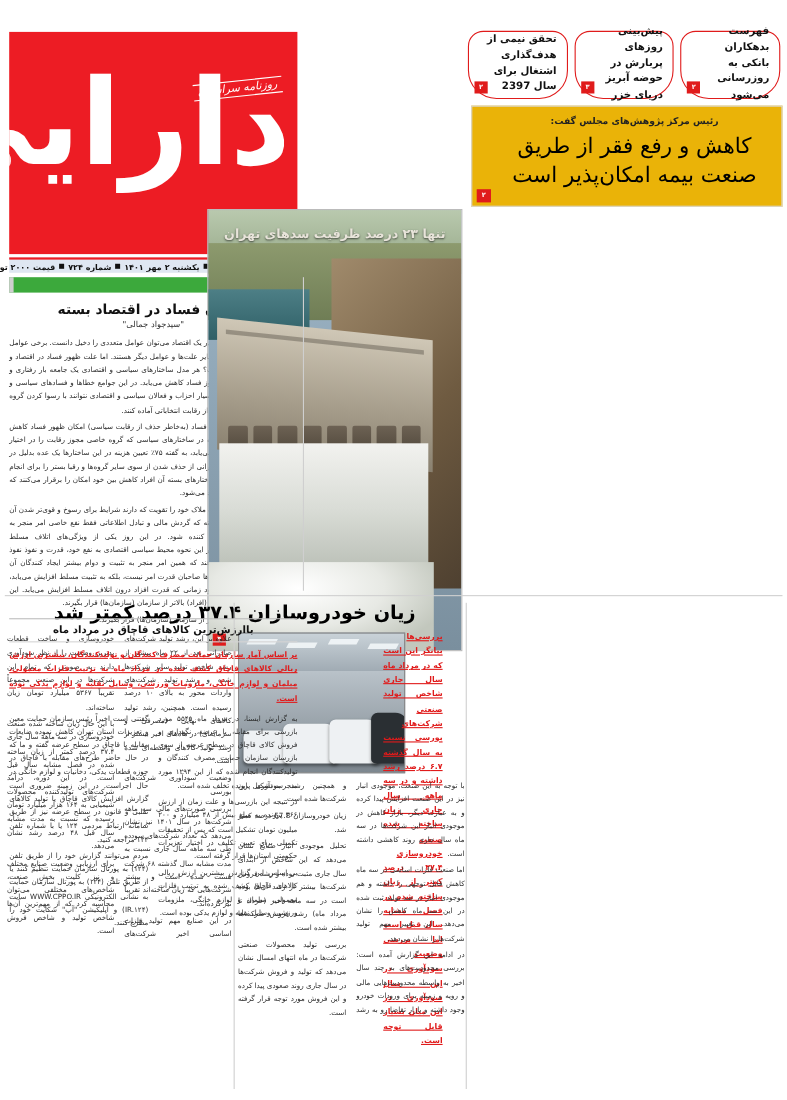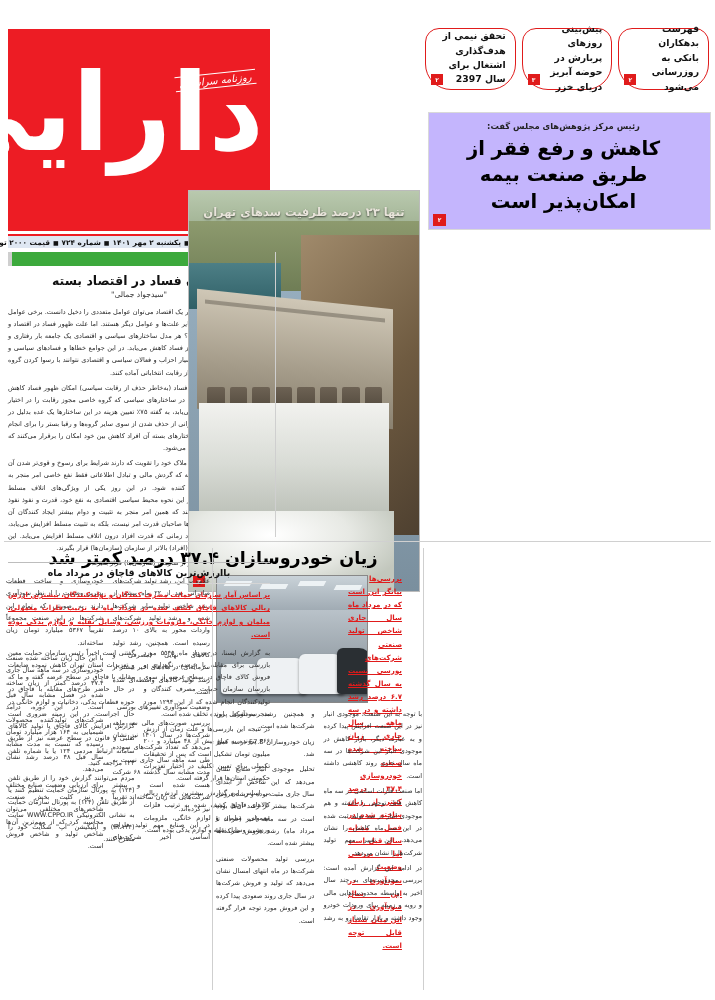--- a/index.html
+++ b/index.html
@@ -45,32 +45,32 @@
     position:absolute; bottom:4px; left:5px;
     width:12px; height:11px;
     background:#e01b1b; color:#fff;
     font-size:6px; line-height:11px; text-align:center;
     font-weight:bold;
   }
 
   
   .lead-box{
     position:absolute;
-    top:112px; right:4px; left:428px;
+    top:96px; right:4px; left:428px;
     border:1px solid #d9d9d9;
-    background:#c4b5fd;
-    padding:8px 26px 14px 14px;
+    background:#eab308;
+    padding:8px 0 14px 14px;
     min-height:62px;
   }
   .lead-kicker{
     font-size:8.4px; font-weight:bold; color:#222;
     text-align:center; margin-bottom:5px; letter-spacing:0;
   }
   .lead-title{
-    font-size:19.5px; font-weight:bold; color:#000;
+    font-size:19.5px; font-weight:normal; color:#000;
     text-align:center; line-height:1.35;
   }
   .lead-num{
     position:absolute; bottom:3px; left:4px;
     width:13px; height:12px;
     background:#e01b1b; color:#fff;
     font-size:6px; line-height:12px; text-align:center; font-weight:bold;
   }
 
   
@@ -410,21 +410,21 @@
       <div class="car car-dark" style="left:120px;width:34px;height:46px;"></div>
     </div>
   </div>
 
   <div class="lead-red">
     <span>بررسی‌ها بیانگر این است که در مرداد ماه سال جاری شاخص تولید صنعتی شرکت‌های بورسی نسبت به سال گذشته ۶.۷ درصد رشد داشته و در سه ماهه سال جاری زیان ساخته شده صنعت خودروسازی ۳۷.۴ درصد کمتر از زیان ساخته شده در فصل مشابه سال قبل است اما بررسی وضعیت سودآوری در این سال سودآوری در این میان بسیار قابل توجه است.</span>
   </div>
 
   <div class="col-left">
     <p>علاوه بر این، رشد تولید شرکت‌های صادراتی بعد از ۲۲ ماه بیشتر از رشد شاخص تولید سایر شرکت‌ها شده و رشد تولید شرکت‌های واردات محور به بالای ۱۰ درصد رسیده است. همچنین، رشد تولید کالاهای نهایی (مصرفی و سرمایه‌ای) در ماه‌های اخیر بیشتر از رشد تولید کالاهای واسطه‌ای شده است.</p>
-    <p>وضعیت سودآوری تغییر‌های بورسی</p>
+    <p>وضعیت سودآوری شرکت‌های بورسی</p>
     <p>بررسی صورت‌های مالی سه ماهه شرکت‌ها در سال ۱۴۰۱ نیز نشان می‌دهد که تعداد شرکت‌های سودده طی سه ماهه سال جاری نسبت به مدت مشابه سال گذشته ۶۸ شرکت هست شده است و بیشتر شرکت‌هایی که زیان ساخته‌اند تقریباً نیز کرده‌اند.</p>
     <p>در این صنایع مهم تولید فلزات اساسی اخیر شرکت‌های خودروسازی و ساخت قطعات بدترین وضعیت را از نظر سودآوری دارند به صورتی که تمام این شرکت‌ها در این صنعت مجموعاً تقریباً ۵۳۶۷ میلیارد تومان زیان ساخته‌اند.</p>
     <p>با این حال زیان ساخته شده صنعت خودروسازی در سه ماهه سال جاری ۳۷.۴ درصد کمتر از زیان ساخته شده در فصل مشابه سال قبل است. در این دوره، درآمد شرکت‌های تولیدکننده محصولات شیمیایی به ۱۶۴ هزار میلیارد تومان رسیده که نسبت به مدت مشابه سال قبل ۴۸ درصد رشد نشان می‌دهد.</p>
     <p>برای ارزیابی وضعیت صنایع مختلف و نیز کلیت بخش صنعت، شاخص‌های مختلفی می‌توان محاسبه کرد که از مهم‌ترین آن‌ها شاخص تولید و شاخص فروش است.</p>
   </div>
 
   <div class="col-mid">
     <p>با توجه به این صنعت، موجودی انبار نیز در این صنعت افزایش پیدا کرده و به عبارت دیگر، بازار کاهش در موجودی انبار این شرکت‌ها در سه ماه سال جاری روند کاهشی داشته است.</p>
     <p>اما صنعت فلزات اساسی در سه ماه کاهش قابل توجهی را داشته و هم موجودی انبار در صد تولید ثبت شده در این سه ماه کاهش را نشان می‌دهد. این تغییر مهم تولید شرکت‌ها را نشان می‌دهد.</p>
     <p>در ادامه این گزارش آمده است: بررسی محدودیت‌های به چند سال اخیر به واسطه محدودیت‌هایی مالی و رویه و زمینه برای ورودات خودرو وجود داشته و بازار تقاضا رو به رشد و همچنین رشد سودآوری این شرکت‌ها شده است.</p>

